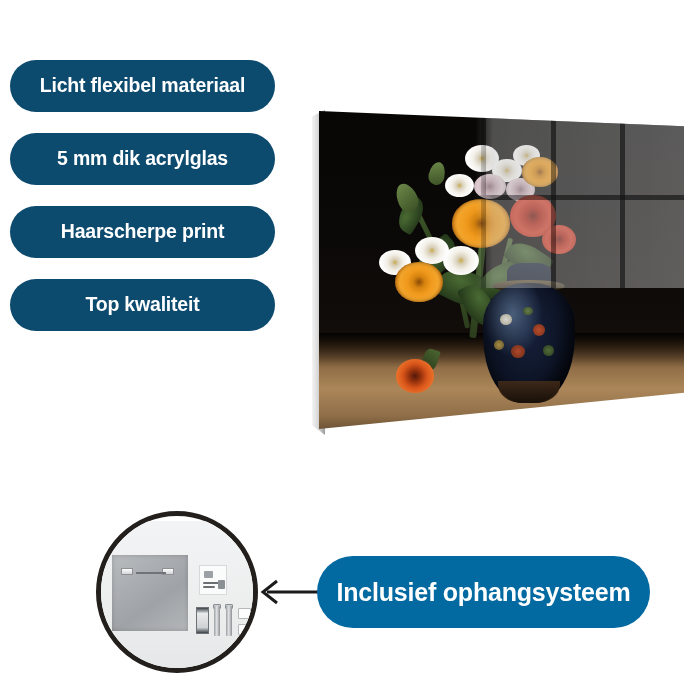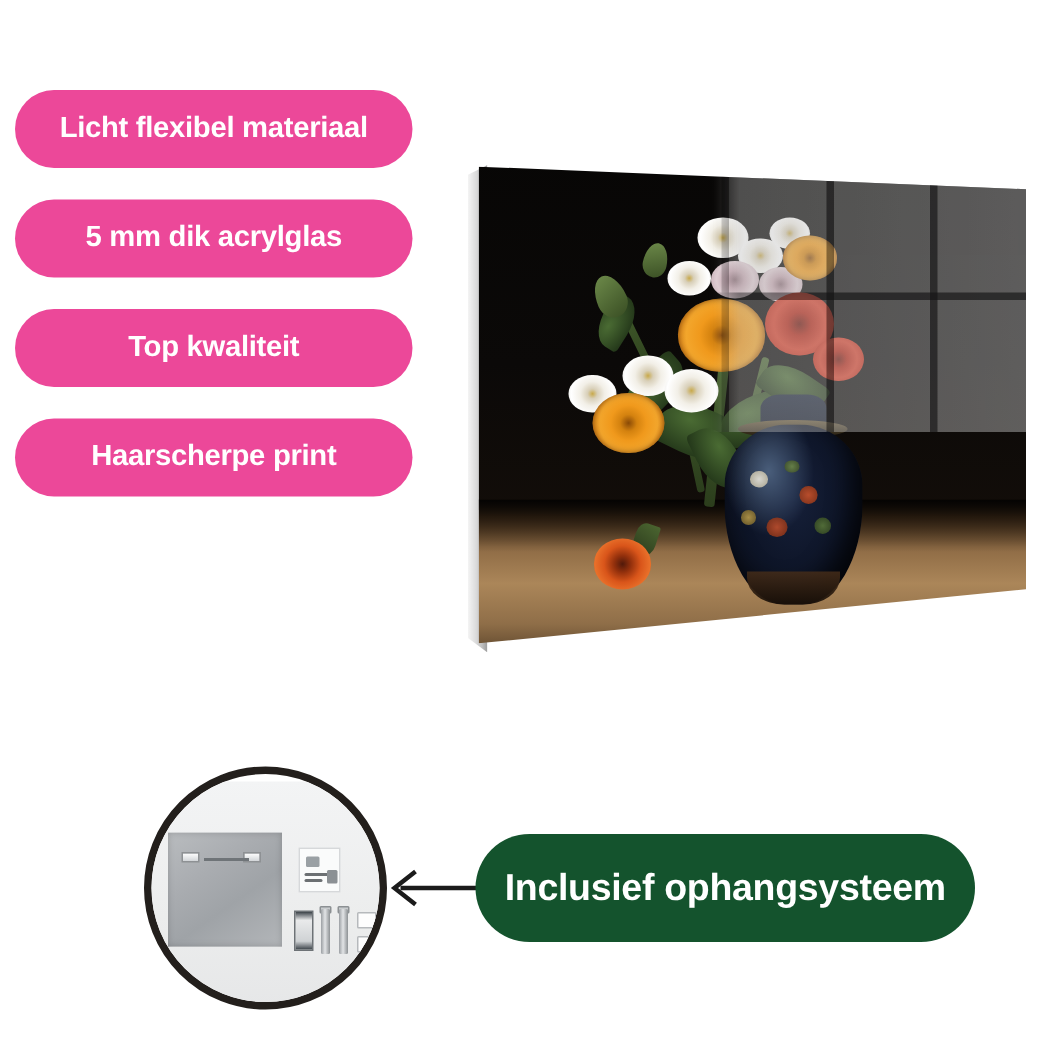--- a/index.html
+++ b/index.html
@@ -20,21 +20,21 @@
   #feature-badges {
     position: absolute;
     left: 10px;
     top: 60px;
     width: 268px;
   }
   .badge-pill {
     width: 265px;
     height: 52px;
     border-radius: 26px;
-    background: #ec4899;
+    background: #0c4a6e;
     color: #ffffff;
     display: flex;
     align-items: center;
     justify-content: center;
     margin-bottom: 21px;
     box-sizing: border-box;
     padding: 0 10px;
   }
   .badge-pill .badge-label {
     font-size: 19.5px;
@@ -331,21 +331,21 @@
   }
 
   
   #hanging-pill {
     position: absolute;
     left: 317px;
     top: 556px;
     width: 333px;
     height: 72px;
     border-radius: 36px;
-    background: #14532d;
+    background: #0369a1;
     color: #ffffff;
     display: flex;
     align-items: center;
     justify-content: center;
     box-sizing: border-box;
   }
   #hanging-pill .badge-label {
     font-size: 25px;
     font-weight: bold;
     letter-spacing: -0.2px;
@@ -360,25 +360,25 @@
   <div class="badge-pill">
     <span class="badge-label">Licht flexibel materiaal</span>
   </div>
 
   <div class="badge-pill">
     <span class="badge-label">5 mm dik acrylglas</span>
   </div>
 
 
   <div class="badge-pill">
+    <span class="badge-label">Haarscherpe print</span>
+  </div>
+
+  <div class="badge-pill">
     <span class="badge-label">Top kwaliteit</span>
-  </div>
-
-  <div class="badge-pill">
-    <span class="badge-label">Haarscherpe print</span>
   </div>
 
 
 </div>
 
 <div id="product-panel">
   <div class="panel-stage">
 
     <div class="panel-edge"></div>
 

